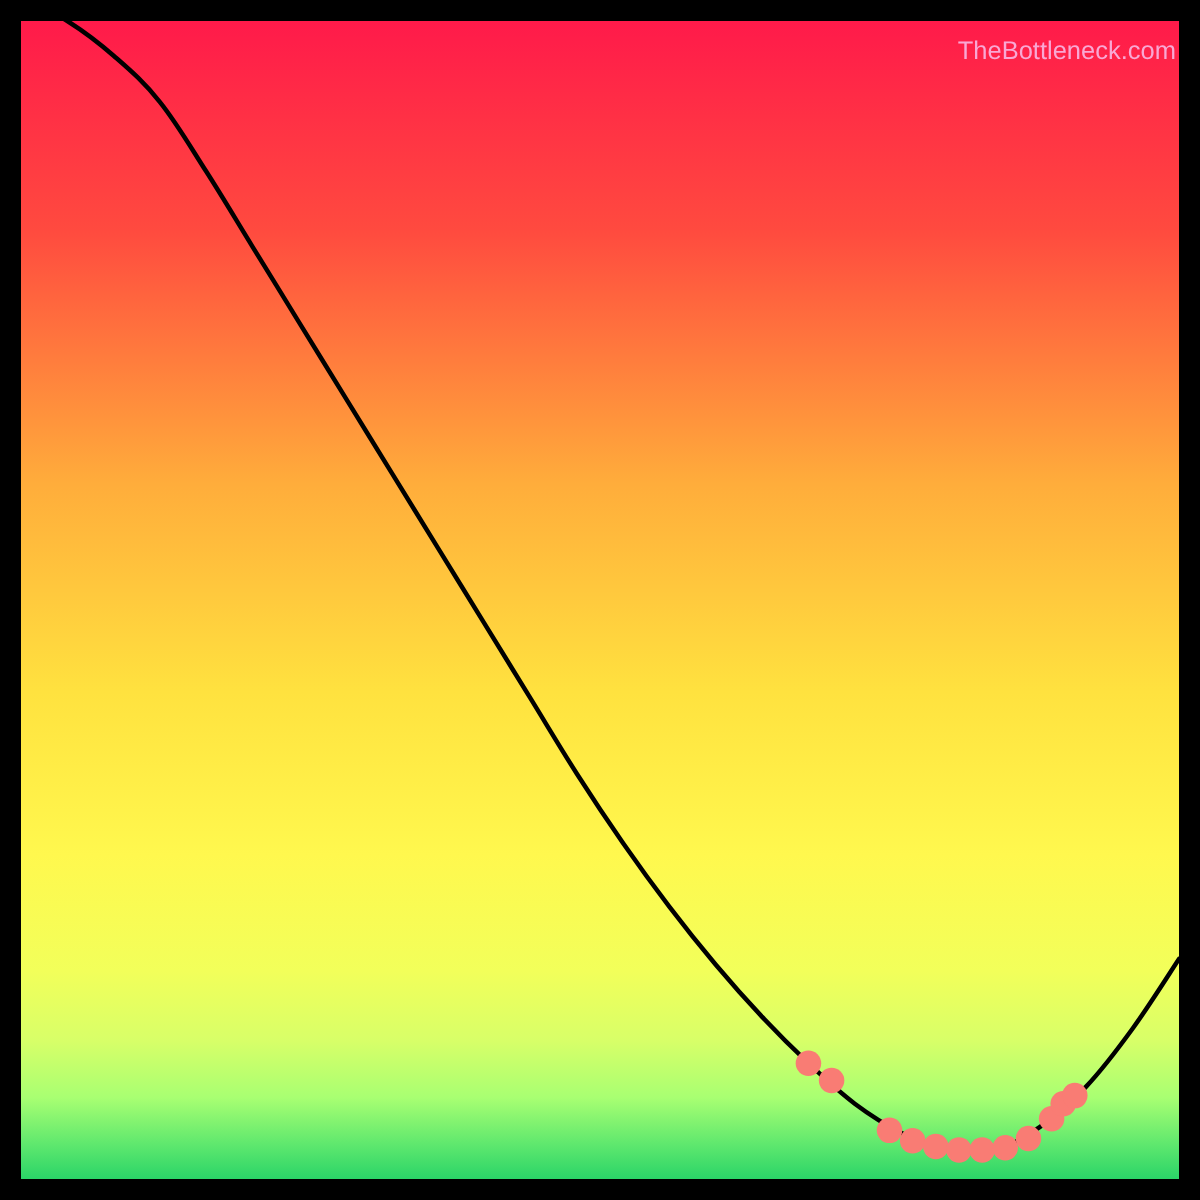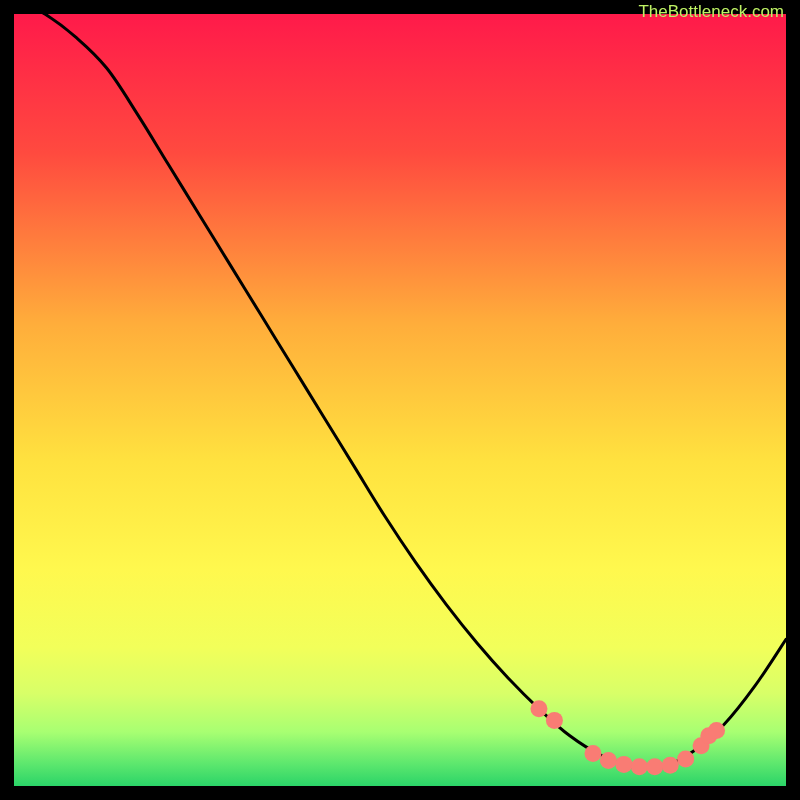--- a/index.html
+++ b/index.html
@@ -20,23 +20,23 @@
   }
   .gradient-bg {
     position: absolute;
     left: 0;
     top: 0;
     width: 100%;
     height: 100%;
   }
   .watermark {
     position: absolute;
-    top: 2px;
+    top: 24px;
     right: 16px;
-    color: #bef264;
+    color: #f9a8d4;
     font-size: 17px;
     font-weight: 500;
     z-index: 10;
   }
   svg.overlay {
     position: absolute;
     left: 0;
     top: 0;
     width: 100%;
     height: 100%;

